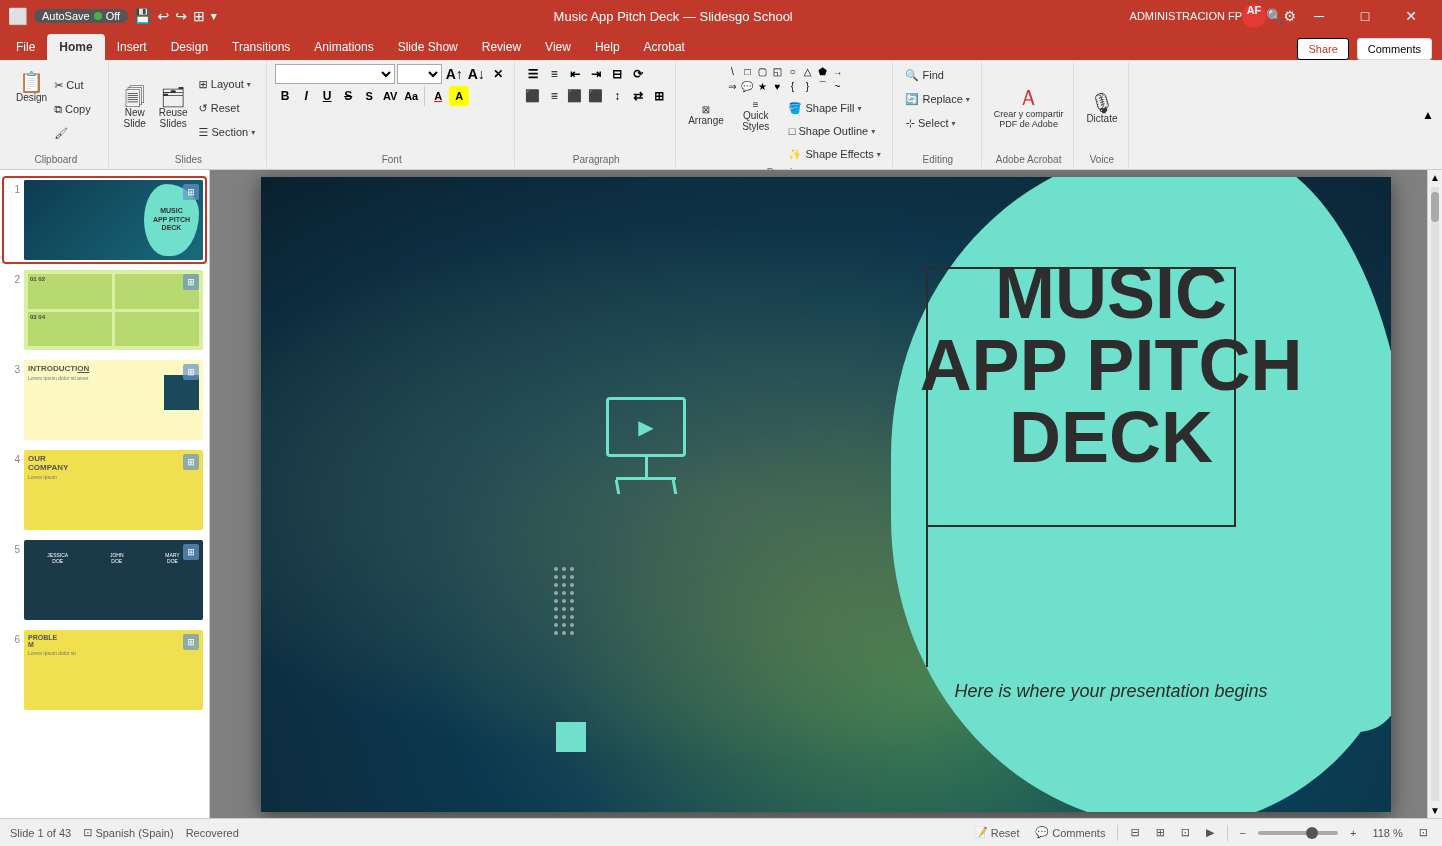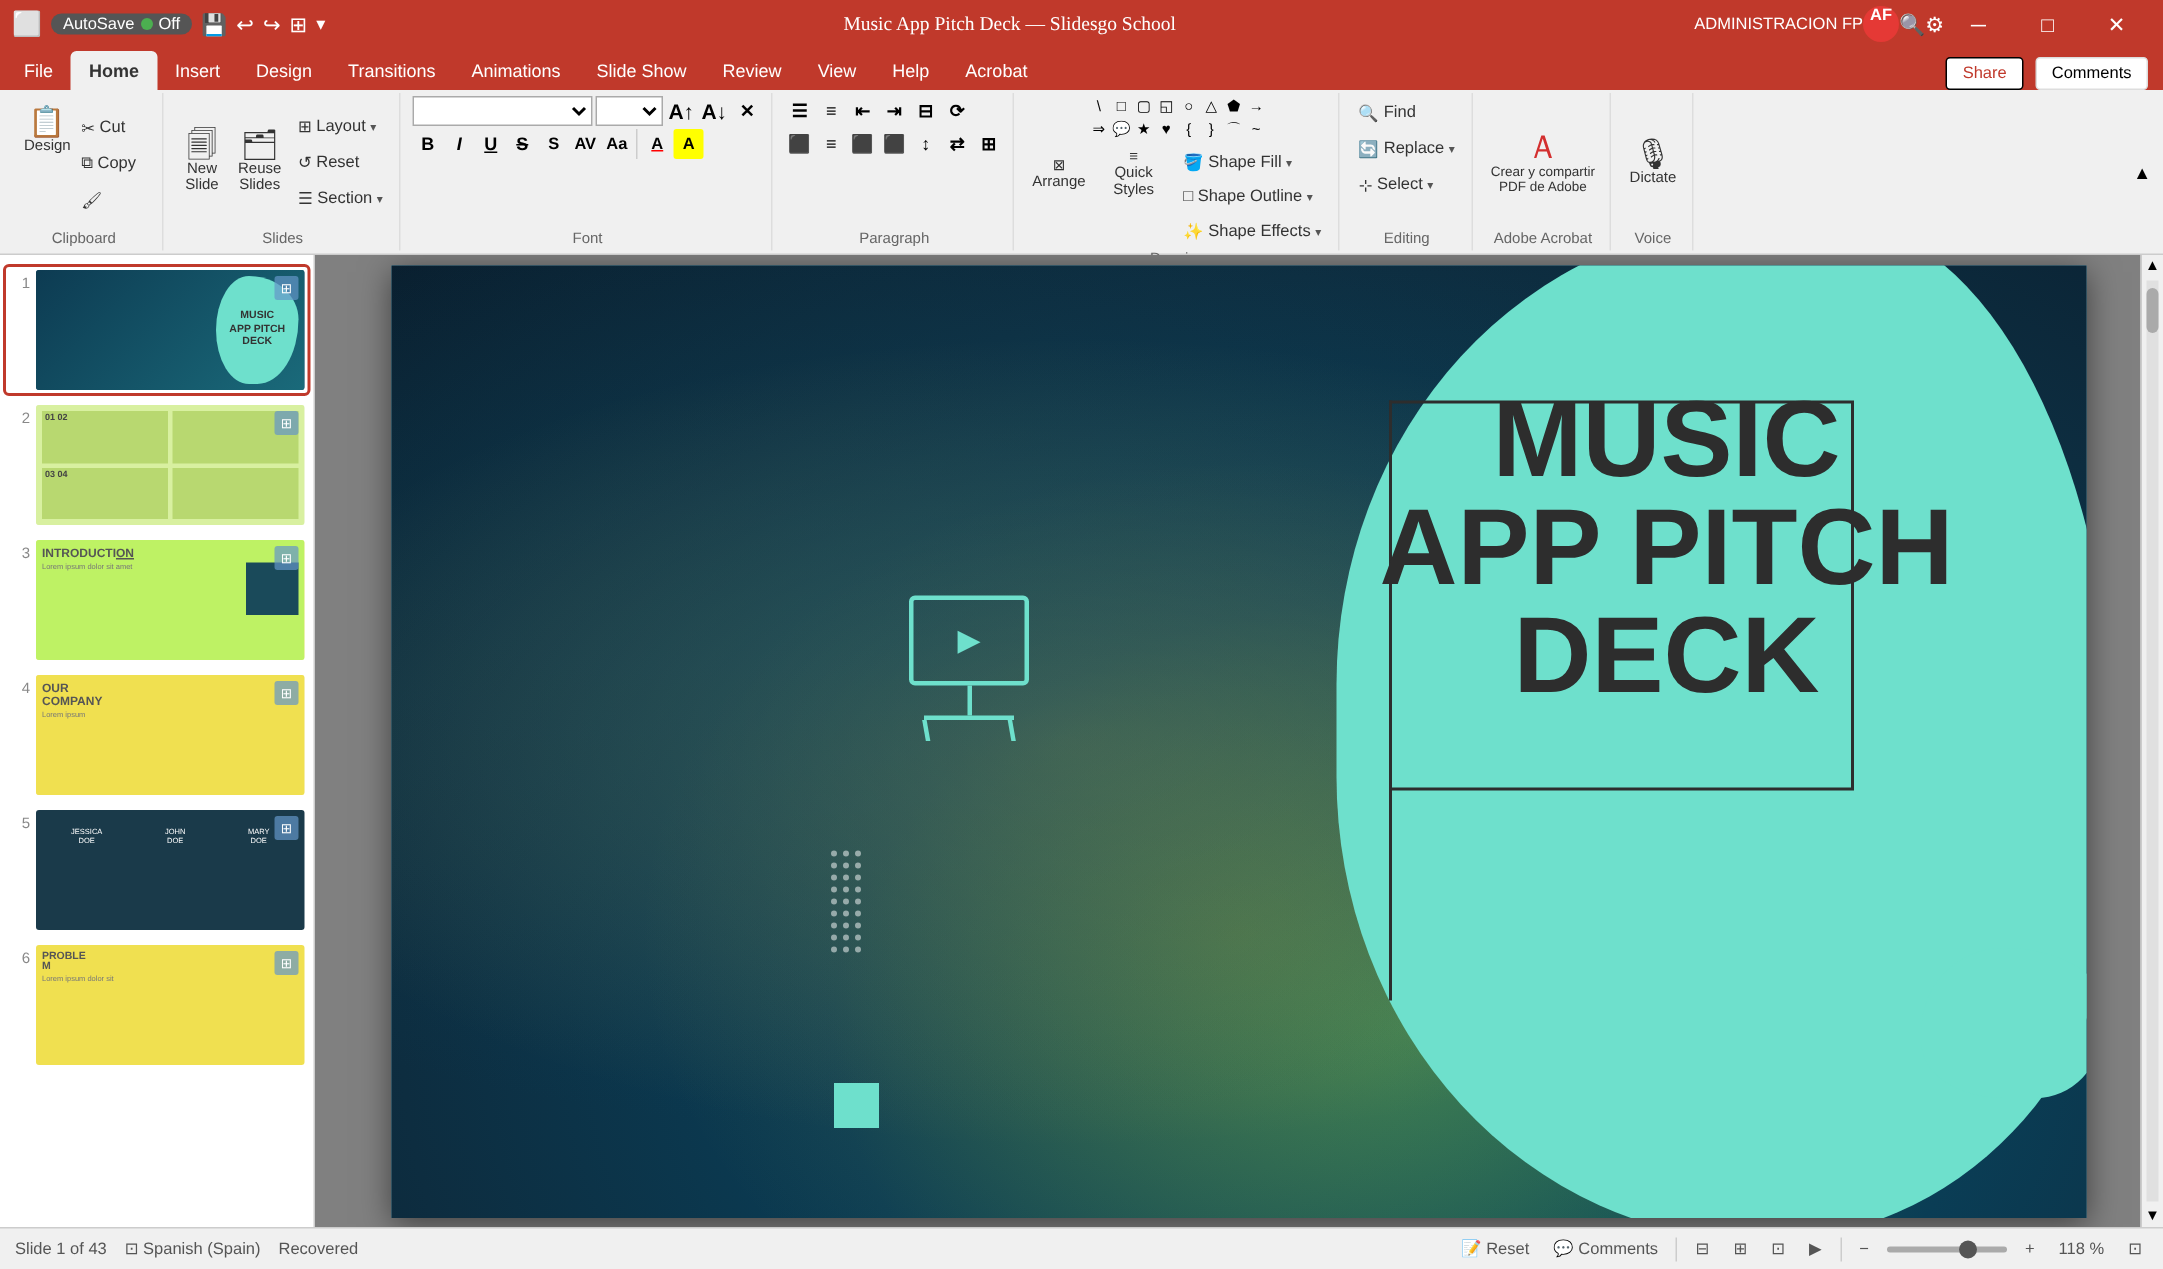--- a/index.html
+++ b/index.html
@@ -9,21 +9,21 @@
     #titlebar {
       height: 32px;
       background: #c0392b;
       display: flex;
       align-items: center;
       justify-content: space-between;
       padding: 0 8px;
       color: white;
     }
     #titlebar .left { display: flex; align-items: center; gap: 6px; font-size: 12px; }
-    #titlebar .center { font-size: 13px; color: white; flex: 1; text-align: center; font-family: Liberation Serif, serif; }
+    #titlebar .center { font-size: 13px; color: white; flex: 1; text-align: center; }
     #titlebar .right { display: flex; align-items: center; gap: 0; font-size: 12px; }
     .titlebar-btn { width: 46px; height: 32px; display: flex; align-items: center; justify-content: center; cursor: pointer; font-size: 14px; }
     .autosave-badge { background: #555; border-radius: 10px; padding: 1px 8px; font-size: 11px; display: flex; align-items: center; gap: 4px; }
     .autosave-dot { width: 8px; height: 8px; background: #4caf50; border-radius: 50%; }
 
     
     #ribbon-tabs {
       height: 28px;
       background: #c0392b;
       display: flex;
@@ -740,21 +740,21 @@
             <div style="background:#b8d870;padding:2px;font-size:6px;color:#444;"></div>
           </div>
         </div>
         <div class="slide-overlay-icon">⊞</div>
       </div>
     </div>
 
     <div class="slide-thumb">
       <span class="slide-num">3</span>
       <div class="slide-img slide-img-3">
-        <div style="position:absolute;inset:0;background:#bef264;padding:4px;font-size:7px;color:#333;">
+        <div style="position:absolute;inset:0;background:#fef9c3;padding:4px;font-size:7px;color:#333;">
           <div style="font-weight:bold;font-size:8px;color:#555;">INTRODUCTI<u>ON</u></div>
           <div style="display:flex;gap:3px;margin-top:2px;">
             <div style="flex:1;font-size:5px;color:#777;">Lorem ipsum dolor sit amet</div>
             <div style="width:35px;height:35px;background:#1a4a5a;"></div>
           </div>
         </div>
         <div class="slide-overlay-icon">⊞</div>
       </div>
     </div>
 
@@ -883,20 +883,23 @@
       <div class="teal-square"></div>
 
       <div class="slide-title">
         <h1>
           <span>MUSIC</span><br>
           <span>APP PITCH</span><br>
           <span>DECK</span>
         </h1>
       </div>
 
+      <div class="slide-subtitle">
+        <span>Here is where your presentation begins</span>
+      </div>
 
     </div>
 
   </div>
 </div>
 
 <div id="statusbar">
   <div class="statusbar-left">
     <span>Slide 1 of 43</span>
     <div style="display:flex;align-items:center;gap:3px;cursor:pointer;">

